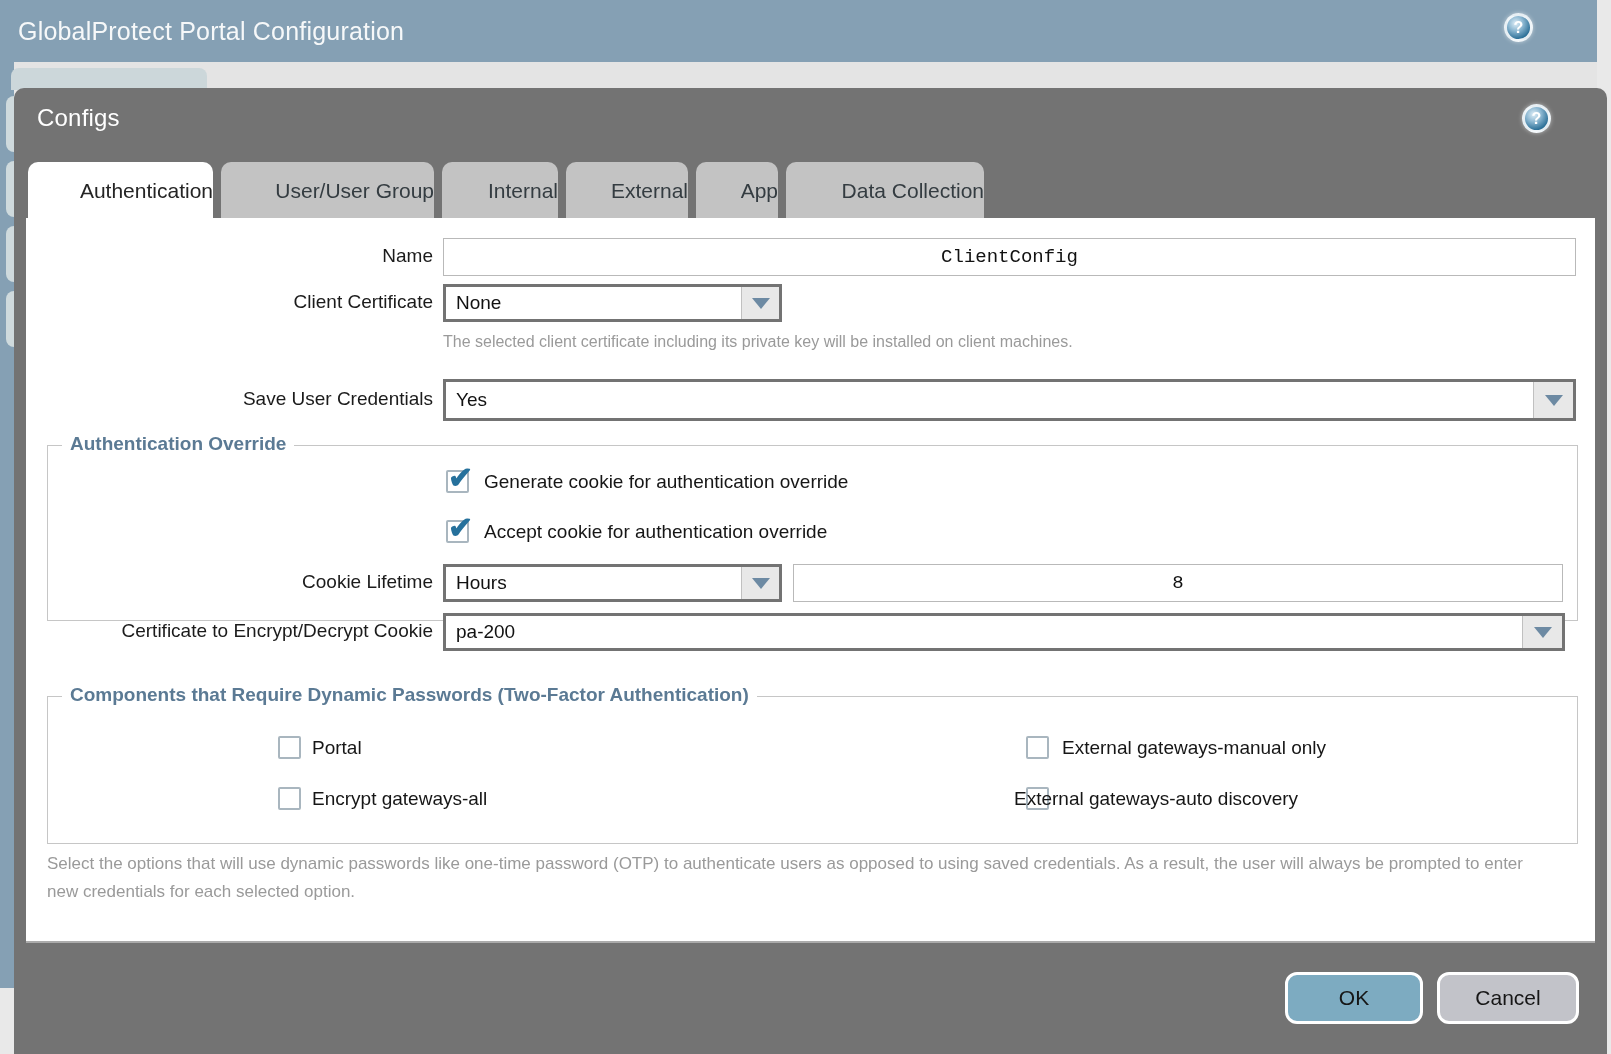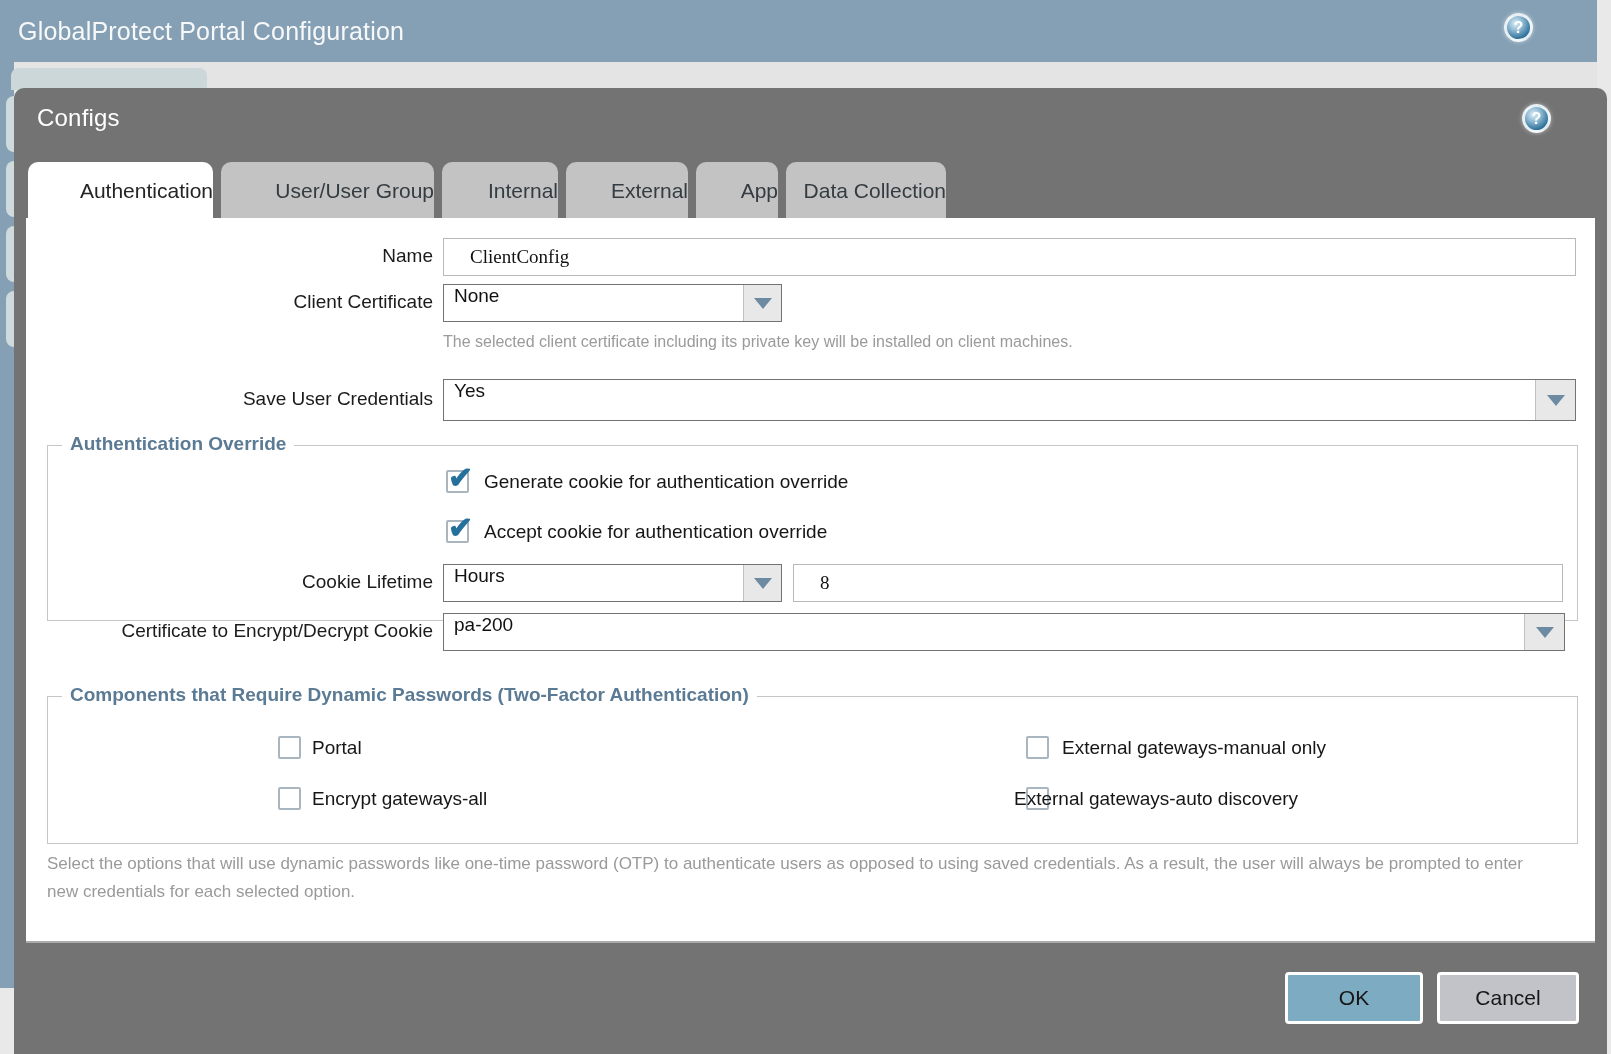--- a/index.html
+++ b/index.html
@@ -59,38 +59,38 @@
     position:absolute; left:14px; top:74px; height:56px;
     display:flex; gap:8px;
   }
   .tab {
     height:56px; line-height:58px; text-align:right;
     background:#c3c3c3; color:#343c41;
     border-radius:10px 10px 0 0; font-size:21px; cursor:pointer;
     white-space:nowrap;
   }
   .tab.active { background:#ffffff; color:#252525; }
-  .t1{width:185px}.t2{width:213px}.t3{width:116px}.t4{width:122px}.t5{width:82px}.t6{width:160px}
+  .t1{width:185px}.t2{width:213px}.t3{width:116px}.t4{width:122px}.t5{width:82px}.t6{width:198px}
   
   .panel {
     position:absolute; left:12px; top:130px; width:1569px; height:725px;
     background:#ffffff; border-bottom:2px solid #ababab;
   }
   .form-label {
     position:absolute; left:0; width:407px; text-align:right;
     font-size:19px; color:#1b1b1b;
   }
   .text-input {
     position:absolute; height:38px; border:1px solid #b9b9b9; background:#fff;
-    font-family:Liberation Serif, serif;
-    font-size:19px; color:#111; padding:0 26px; outline:none;
+    font-family:Liberation Mono, monospace;
+    font-size:19px; color:#111; padding:0 5px; outline:none;text-align:center;
   }
   .dropdown {
-    position:absolute; height:38px; border:1px solid #737373; background:#fff;
-    display:flex; align-items:flex-start; cursor:pointer;
+    position:absolute; height:38px; border:3px solid #737373; background:#fff;
+    display:flex; align-items:center; cursor:pointer;
   }
   .dropdown .dd-value {
     flex:1; font-size:19px; color:#111; padding:0 10px;
     white-space:nowrap; overflow:hidden;
   }
   .dd-btn {
     width:38px; align-self:stretch; background:#e8e8e8;
     border-left:1px solid #c0c0c0;
     display:flex; align-items:center; justify-content:center;
   }
@@ -118,21 +118,21 @@
     display:block; position:absolute; left:0px; top:-12px;
     font-size:30px; font-weight:bold; color:#26719c;
   }
   .cb-label { position:absolute; font-size:19px; color:#161616; }
   .note {
     position:absolute; font-size:17px; color:#9a9a9a; line-height:28px;
   }
   
   .btn {
     position:absolute; top:884px; height:52px;
-    border:3px solid #ffffff; border-radius:4px;
+    border:3px solid #ffffff; border-radius:12px;
     font-family:"Liberation Sans", sans-serif;
     font-size:21px; color:#161616; cursor:pointer;
   }
   .btn-ok { left:1271px; width:138px; background:#7dabc1; }
   .btn-cancel { left:1423px; width:142px; background:#c2c3c9; }
 </style>
 </head>
 <body>
 
 <div class="outer-header">

